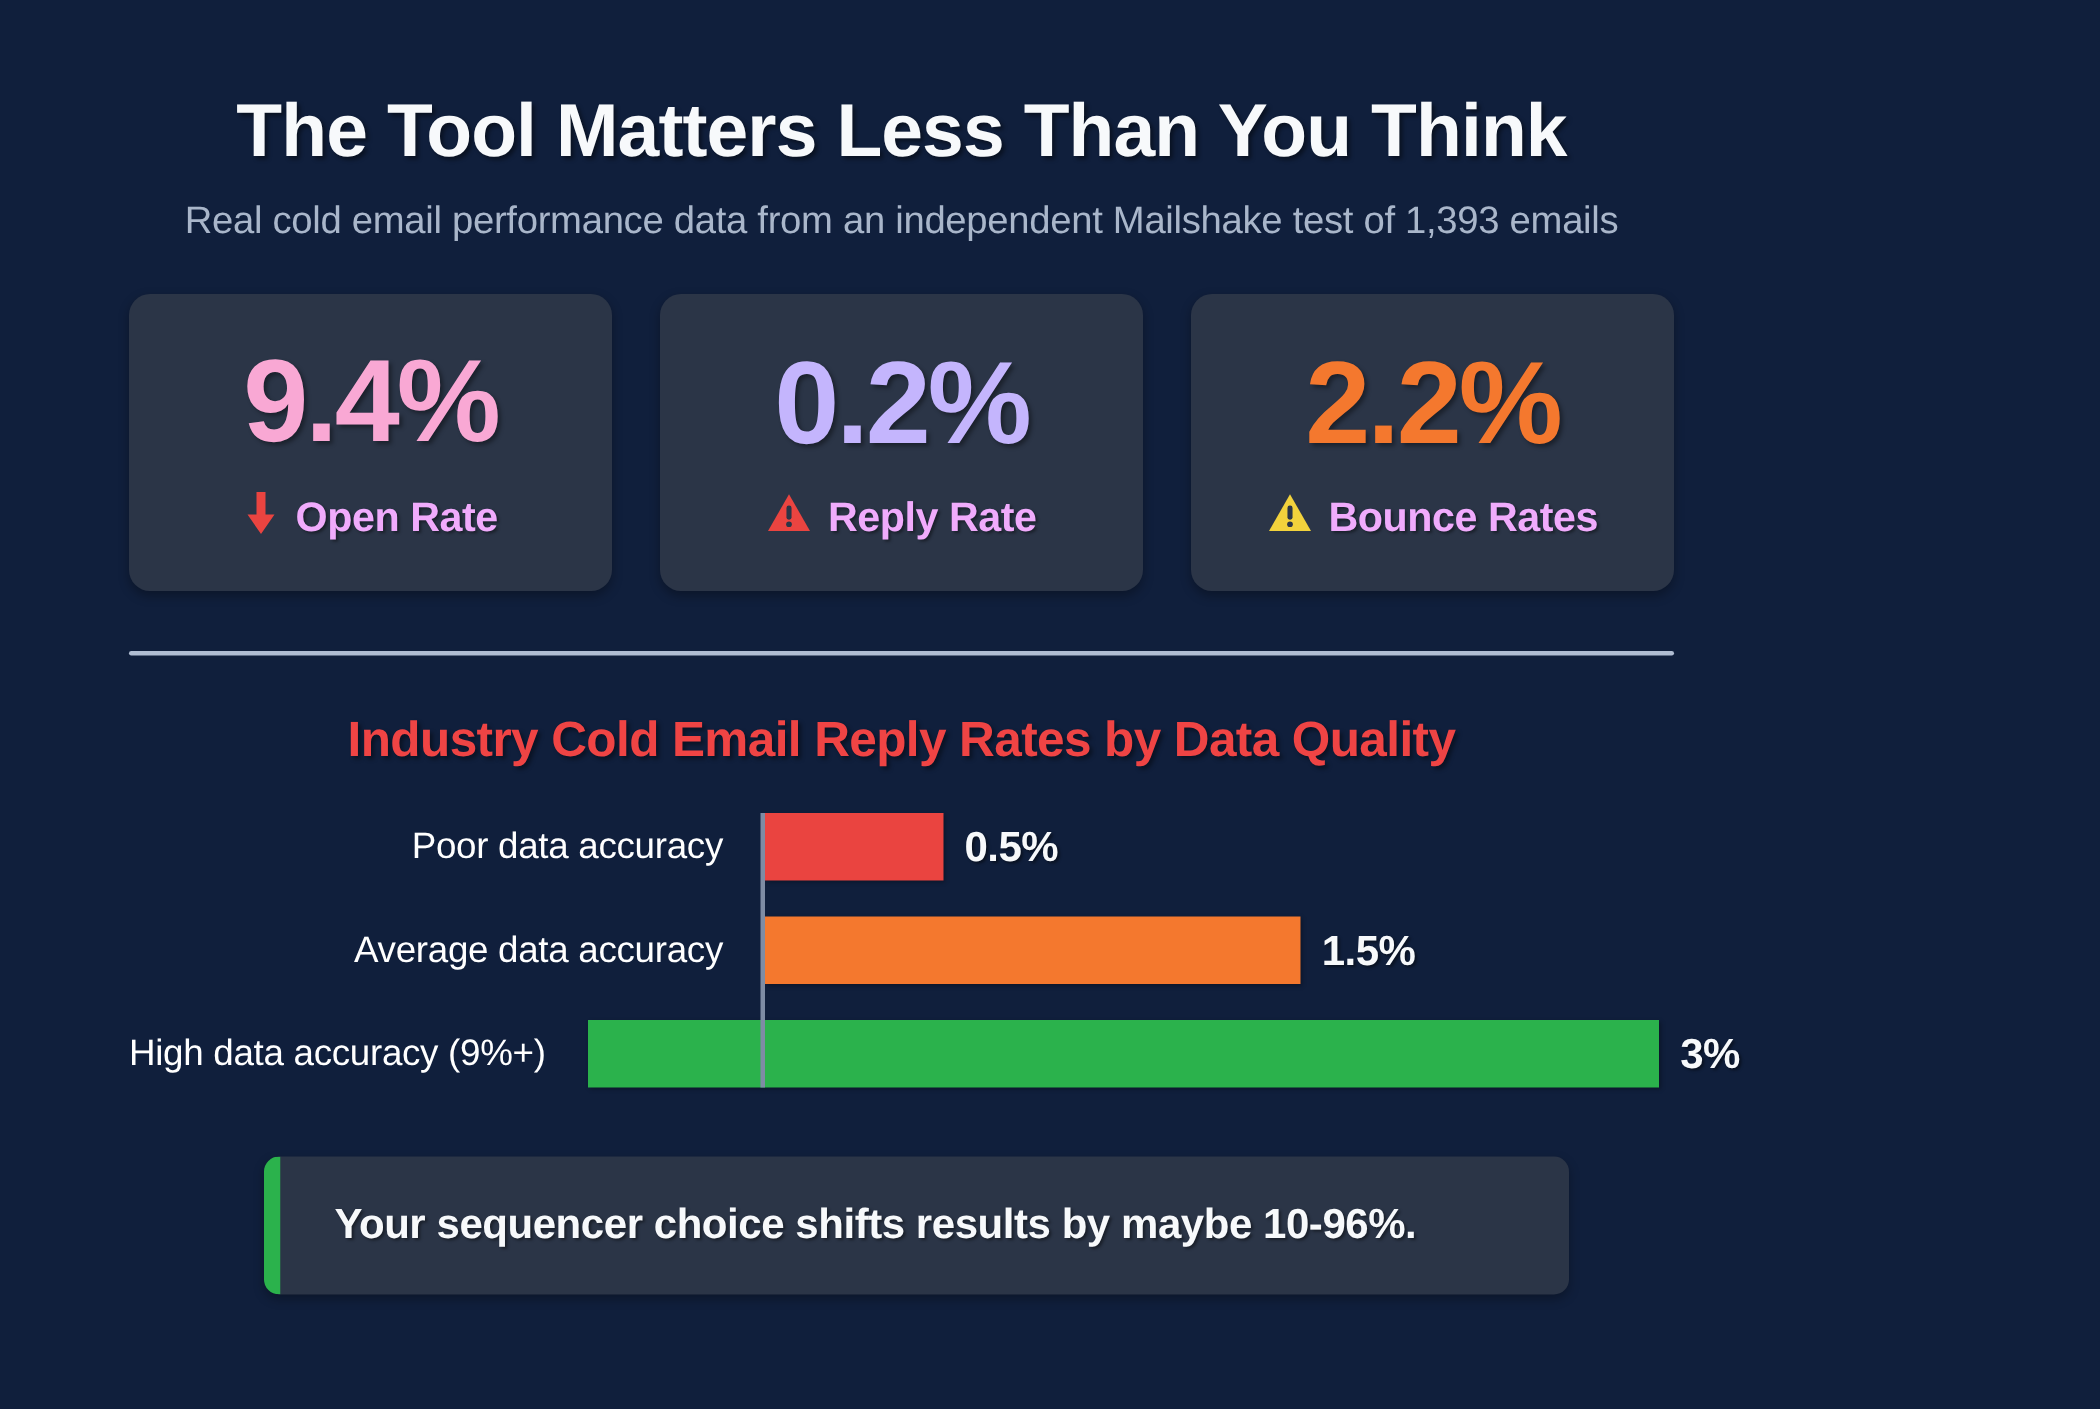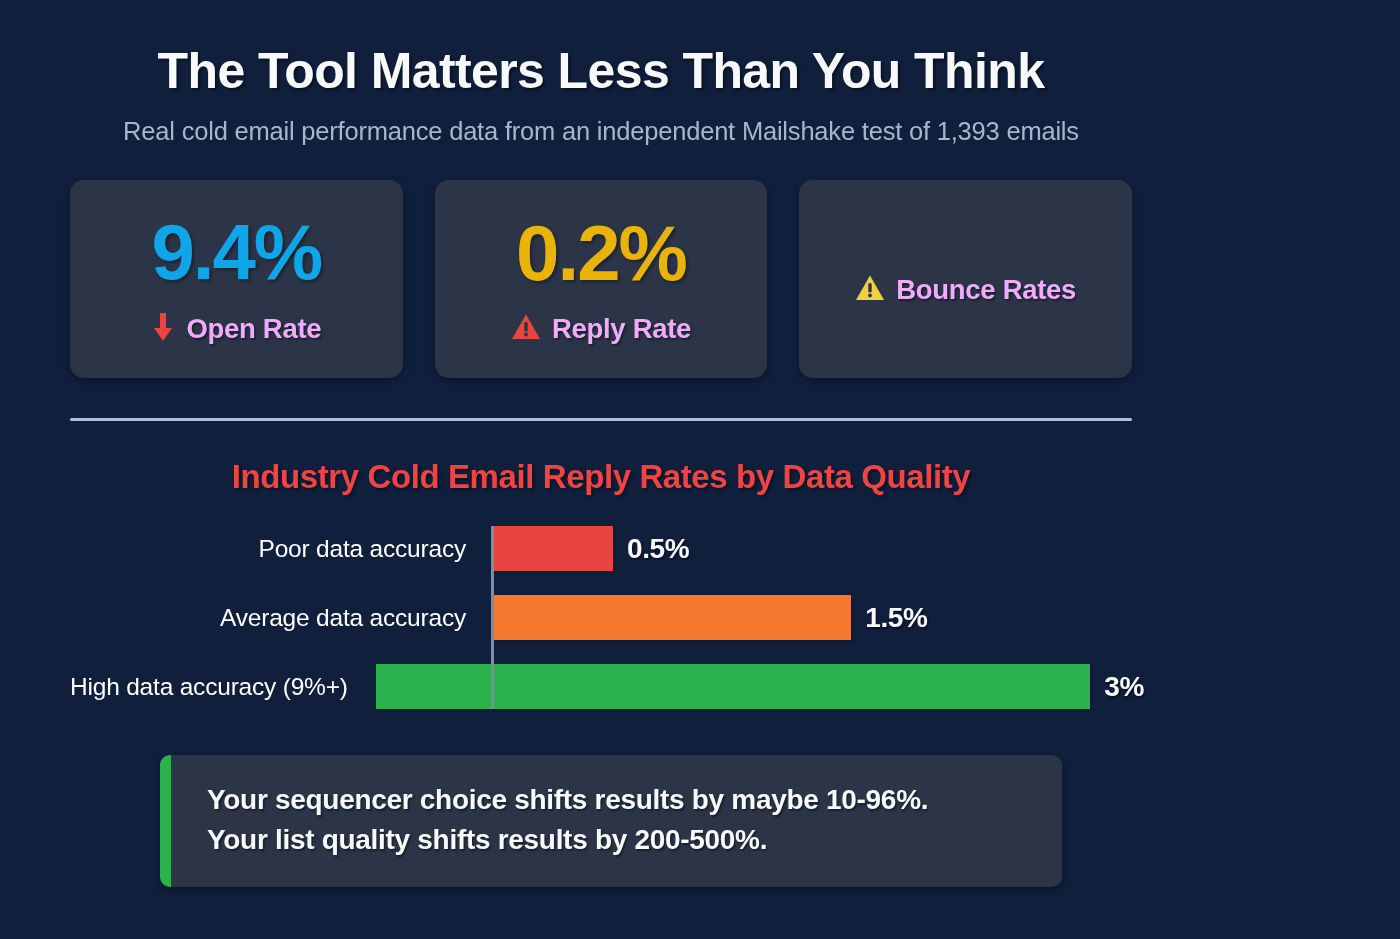--- a/index.html
+++ b/index.html
@@ -13,21 +13,21 @@
   body {
     background: #101f3c;
     font-family: "Liberation Sans", sans-serif;
     color: #ffffff;
     position: relative;
   }
 
   .infographic {
     width: 1202px;
     height: 939px;
-    padding: 0;
+    padding: 16px;
     position: relative;
   }
 
   
   .header {
     padding-top: 44px;
     text-align: center;
   }
 
   .main-title {
@@ -194,46 +194,47 @@
 <div class="infographic">
 
   <div class="header">
     <div class="main-title">The Tool Matters Less Than You Think</div>
     <div class="subtitle">Real cold email performance data from an independent Mailshake test of 1,393 emails</div>
   </div>
 
   <div class="stats-row">
 
     <div class="stat-card" style="background: rgb(43, 53, 71);">
-      <div class="stat-value orange" style="color: #0ea5e9;">9.4%</div>
+      <div class="stat-value orange" style="color: #f9a8d4;">9.4%</div>
       <div class="stat-label-row">
         <span class="stat-icon">
           <svg width="24" height="30" viewBox="0 0 24 30" aria-hidden="true">
             <path d="M9 1 h6 v15 h6 L12 29 L3 16 h6 z" fill="#ea4440"></path>
           </svg>
         </span>
         <span class="stat-label">Open Rate</span>
       </div>
     </div>
 
     <div class="stat-card" style="background: rgb(43, 53, 71);">
-      <div class="stat-value red" style="color: #eab308;">0.2%</div>
+      <div class="stat-value red" style="color: #c4b5fd;">0.2%</div>
       <div class="stat-label-row">
         <span class="stat-icon">
           <svg width="30" height="28" viewBox="0 0 30 28" aria-hidden="true">
             <path d="M15 1.5 L29 26 H1 Z" fill="#ea4440"></path>
             <rect x="13.3" y="9" width="3.4" height="9.5" rx="1.6" fill="#2b3547"></rect>
             <circle cx="15" cy="21.5" r="1.9" fill="#2b3547"></circle>
           </svg>
         </span>
         <span class="stat-label">Reply Rate</span>
       </div>
     </div>
 
     <div class="stat-card" style="background: rgb(43, 53, 71);">
+      <div class="stat-value orange" style="color: rgb(244, 120, 46);">2.2%</div>
       <div class="stat-label-row">
         <span class="stat-icon">
           <svg width="30" height="28" viewBox="0 0 30 28" aria-hidden="true">
             <path d="M15 1.5 L29 26 H1 Z" fill="#f2d23c"></path>
             <rect x="13.3" y="9" width="3.4" height="9.5" rx="1.6" fill="#2b3547"></rect>
             <circle cx="15" cy="21.5" r="1.9" fill="#2b3547"></circle>
           </svg>
         </span>
         <span class="stat-label">Bounce Rates</span>
       </div>
@@ -272,16 +273,15 @@
           <div class="bar-fill" style="width: 714.462px; background: rgb(43, 178, 76);"></div>
           <div class="bar-value">3%</div>
         </div>
       </div>
 
     </div>
   </div>
 
   <div class="callout" style="background: rgb(43, 53, 71); border-left-color: rgb(43, 178, 76);">
     <div class="callout-line">Your sequencer choice shifts results by maybe 10-96%.</div>
-    <div class="callout-line">Your list quality shifts results by 200-500%.</div>
   </div>
 
 </div>
 
 </body></html>

